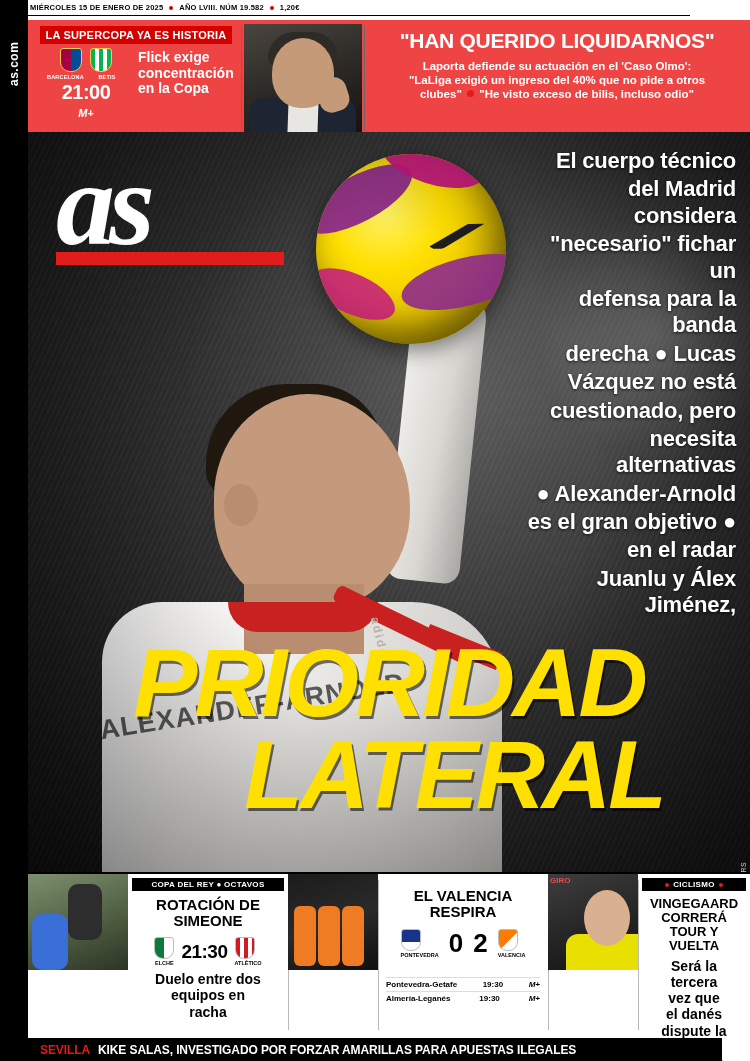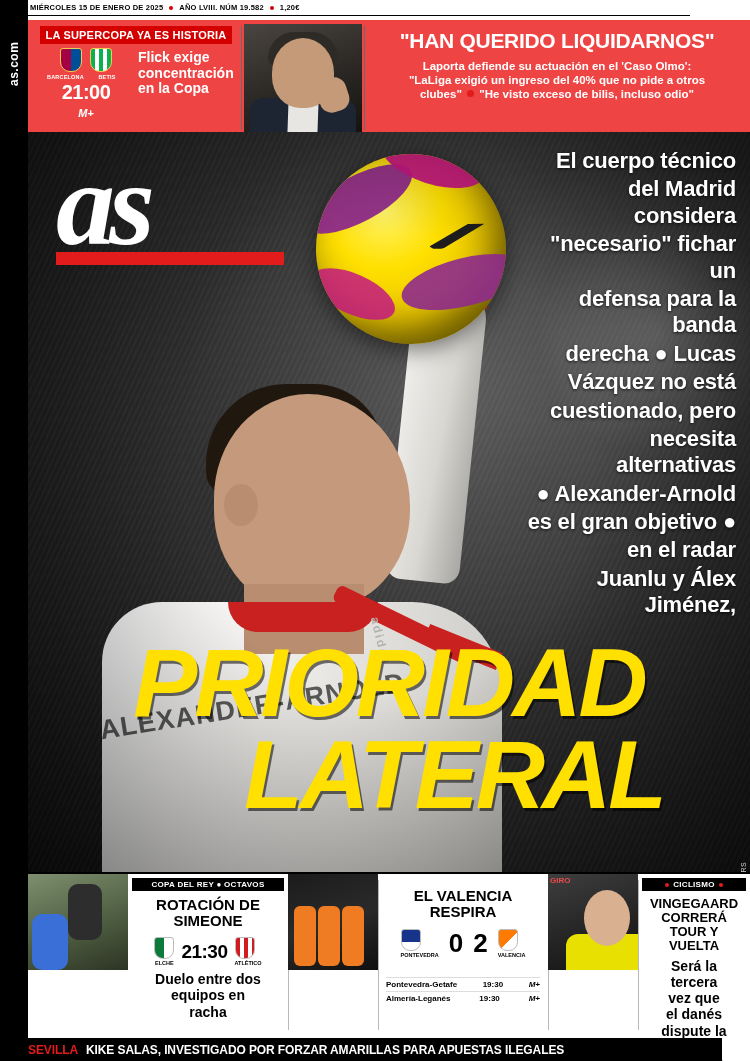--- a/index.html
+++ b/index.html
@@ -235,21 +235,21 @@
   .scorerow { display:flex; align-items:center; justify-content:center; gap: 10px; margin-top: 8px; }
   .score { font-size: 26px; font-weight: bold; }
   .fixtures { margin-top: 18px; padding: 0 8px; }
   .fixrow { display:flex; align-items:center; justify-content:space-between; font-size: 8px; font-weight:bold; border-top: 1px solid #ddd; padding: 2px 0; }
   .fixrow .tv2 { font-style: italic; }
 
   
   .banner {
     position:absolute; left:0; bottom: 0; width: 722px; height: 23px;
     background:#000; color:#fff;
-    display:flex; align-items:center; gap: 8px; padding-left: 28px;
+    display:flex; align-items:center; gap: 8px; padding-left: 40px;
     font-size: 12px; font-weight: bold; letter-spacing: -0.1px;
   }
   .banner .red { color:#e21b1b; }
 </style>
 </head>
 <body>
 
 <div class="page">
 
   <div class="spine">

